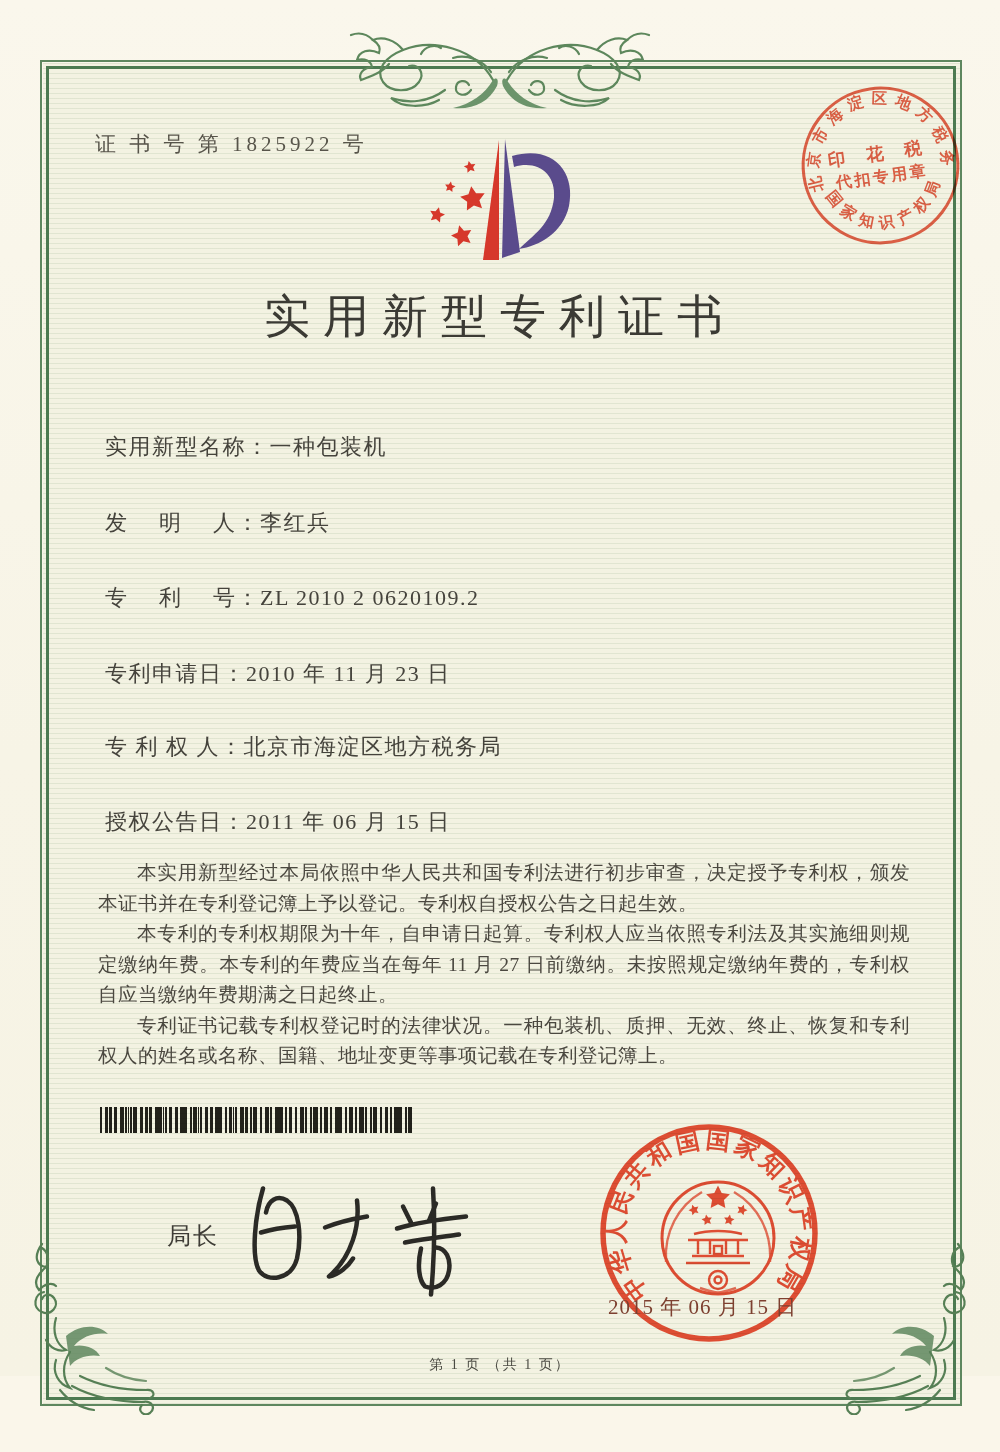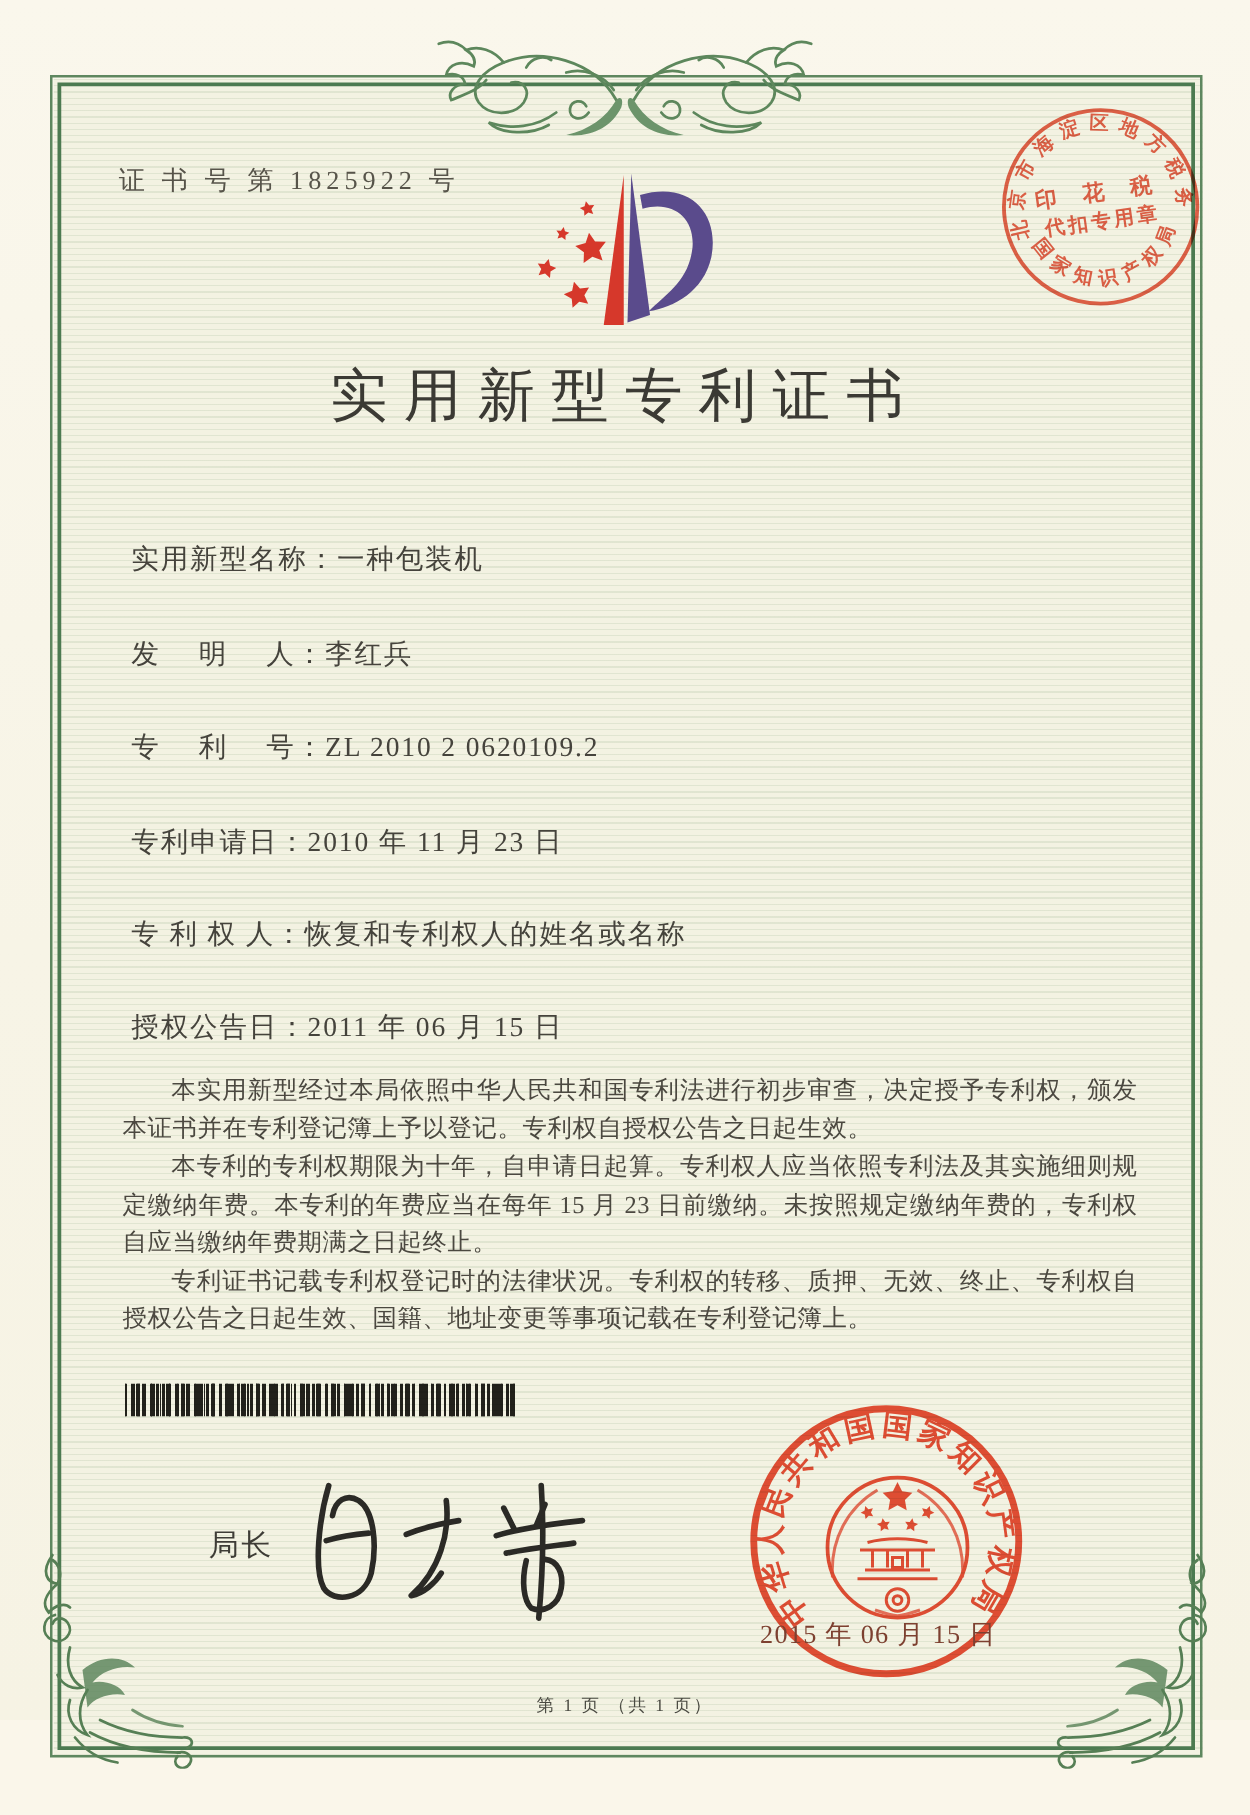--- a/index.html
+++ b/index.html
@@ -131,27 +131,27 @@
       <text x="80" y="96" text-anchor="middle" class="stamp-center2">代扣专用章</text>
     </g>
   </svg>
 
   <div class="title">实用新型专利证书</div>
 
   <div class="field f0">实用新型名称：一种包装机</div>
   <div class="field f1">发　 明　 人：李红兵</div>
   <div class="field f2">专　 利　 号：ZL 2010 2 0620109.2</div>
   <div class="field f3">专利申请日：2010 年 11 月 23 日</div>
-  <div class="field f4">专 利 权 人：恢复和专利权人的姓名或名称</div>
+  <div class="field f4">专 利 权 人：北京市海淀区地方税务局</div>
   <div class="field f5">授权公告日：2011 年 06 月 15 日</div>
 
   <div class="paras">
     <p>本实用新型经过本局依照中华人民共和国专利法进行初步审查，决定授予专利权，颁发本证书并在专利登记簿上予以登记。专利权自授权公告之日起生效。</p>
-    <p>本专利的专利权期限为十年，自申请日起算。专利权人应当依照专利法及其实施细则规定缴纳年费。本专利的年费应当在每年 15 月 23 日前缴纳。未按照规定缴纳年费的，专利权自应当缴纳年费期满之日起终止。</p>
-    <p>专利证书记载专利权登记时的法律状况。专利权的转移、质押、无效、终止、专利权自授权公告之日起生效、国籍、地址变更等事项记载在专利登记簿上。</p>
+    <p>本专利的专利权期限为十年，自申请日起算。专利权人应当依照专利法及其实施细则规定缴纳年费。本专利的年费应当在每年 11 月 27 日前缴纳。未按照规定缴纳年费的，专利权自应当缴纳年费期满之日起终止。</p>
+    <p>专利证书记载专利权登记时的法律状况。一种包装机、质押、无效、终止、恢复和专利权人的姓名或名称、国籍、地址变更等事项记载在专利登记簿上。</p>
   </div>
 
   <div class="barcode"></div>
 
   <div class="director">局长</div>
   <svg class="signature" viewBox="0 0 250 130" aria-label="田力普">
     <g stroke="#2b2a26" fill="none" stroke-width="4.5" stroke-linecap="round" stroke-linejoin="round">
       <path d="M38,18 C30,45 26,85 34,100 C42,112 66,110 72,88 C77,65 74,38 62,30 C52,24 43,30 41,42"></path>
       <path d="M36,62 C46,59 58,57 70,56"></path>
       <path d="M100,57 C115,51 130,48 142,46"></path>

